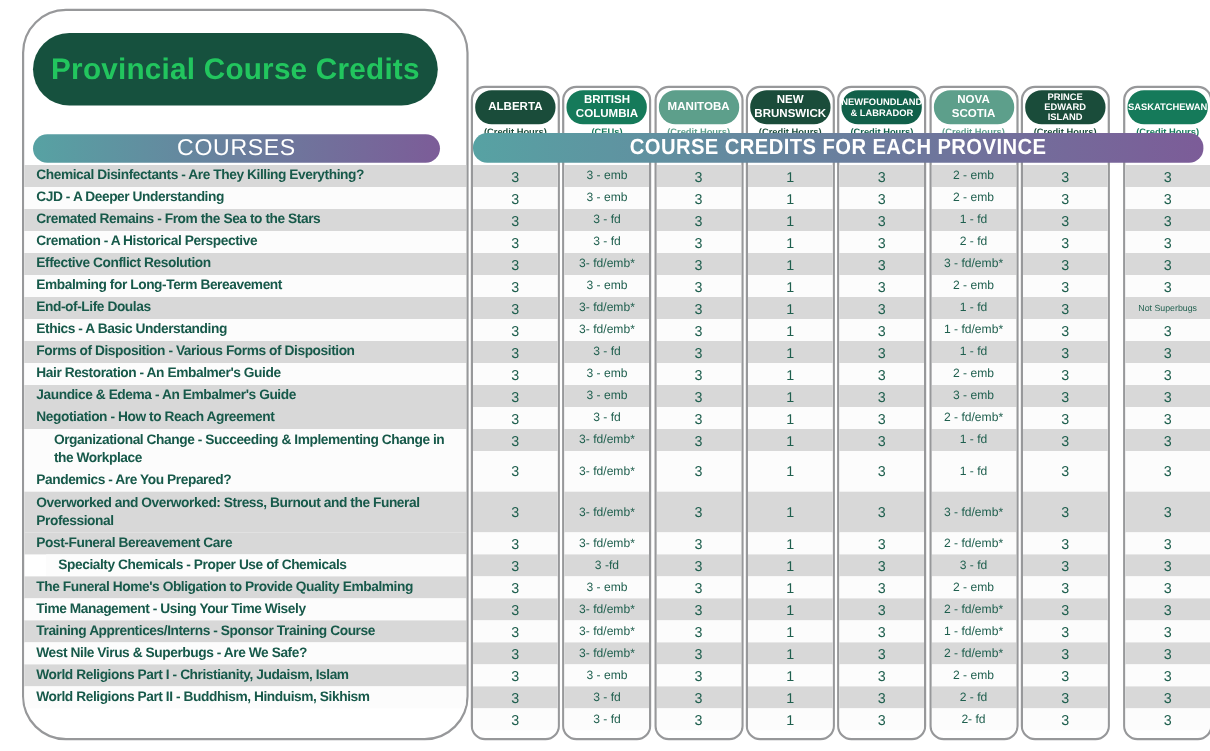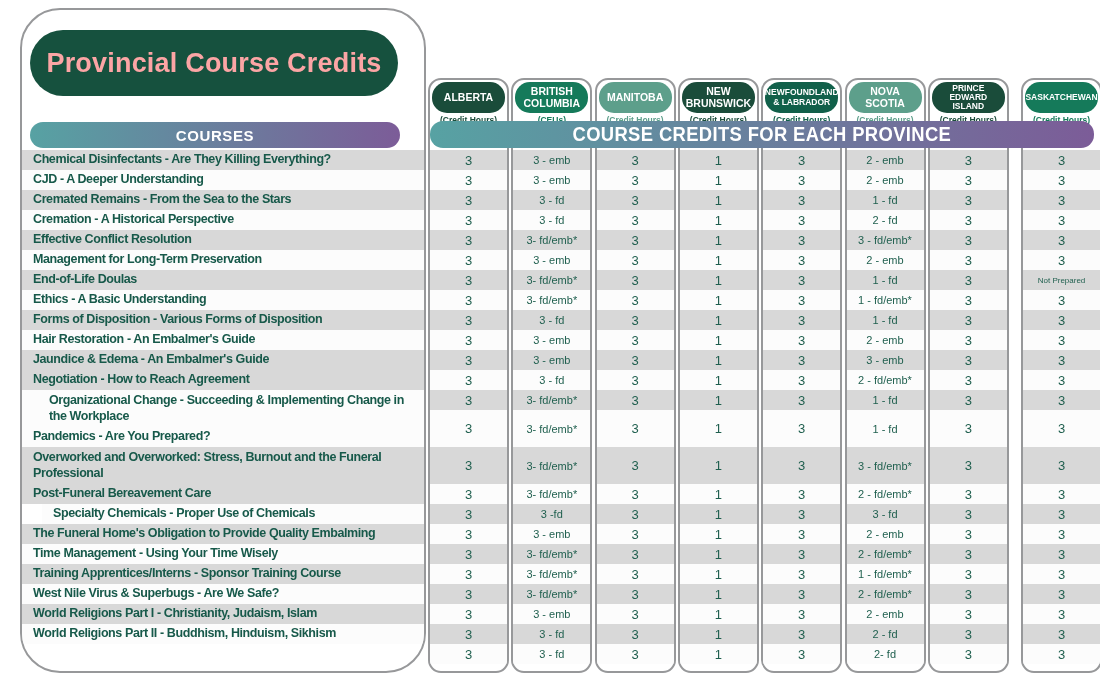--- a/index.html
+++ b/index.html
@@ -8,29 +8,29 @@
   .canvas{position:absolute;inset:0;}
 
   
   .left-panel{
     position:absolute;left:20px;top:8px;width:406px;height:665px;
     box-sizing:border-box;background:#ffffff;border:2px solid #97989a;
     border-radius:40px;overflow:hidden;
   }
   .title-pill{
     position:absolute;left:8px;top:20px;width:368px;height:66px;
-    border-radius:34px;background:#16513e;color:#fca5a5;
+    border-radius:34px;background:#16513e;color:#22c55e;
     display:flex;align-items:center;justify-content:center;
     font-weight:bold;font-size:27px;letter-spacing:0.2px;
   }
   .courses-band{
     position:absolute;left:8px;top:112px;width:370px;height:26px;
     border-radius:13px;background:linear-gradient(90deg,#57a2a3,#7c5c98);
     color:#ffffff;display:flex;align-items:center;justify-content:center;
-    font-weight:bold;font-size:15px;letter-spacing:0.6px;
+    font-weight:normal;font-size:21px;letter-spacing:0.6px;
   }
   .course-rows{position:absolute;left:0;top:140px;width:100%;}
   .row{display:flex;align-items:center;box-sizing:border-box;}
   .stripe{background:#d8d8d8;}
   .plain{background:#fcfcfc;}
   .course-label{
     padding-left:11px;padding-right:4px;font-weight:bold;color:#17594a;
     font-size:12.5px;line-height:15.5px;letter-spacing:-0.4px;
   }
 
@@ -78,21 +78,21 @@
         <div class="row stripe" style="height: 20px;">
           <span class="course-label">Cremated Remains - From the Sea to the Stars</span>
         </div>
         <div class="row plain" style="height: 20px;">
           <span class="course-label">Cremation - A Historical Perspective</span>
         </div>
         <div class="row stripe" style="height: 20px;">
           <span class="course-label">Effective Conflict Resolution</span>
         </div>
         <div class="row plain" style="height: 20px;">
-          <span class="course-label">Management for Long-Term Preservation</span>
+          <span class="course-label">Embalming for Long-Term Bereavement</span>
         </div>
         <div class="row stripe" style="height: 20px;">
           <span class="course-label">End-of-Life Doulas</span>
         </div>
         <div class="row plain" style="height: 20px;">
           <span class="course-label">Ethics - A Basic Understanding</span>
         </div>
         <div class="row stripe" style="height: 20px;">
           <span class="course-label">Forms of Disposition - Various Forms of Disposition</span>
         </div>
@@ -355,21 +355,21 @@
       <div class="pcard" style="left: 1021px;">
         <div class="ppill" style="background: rgb(21, 122, 90); font-size: 8.5px;">SASKATCHEWAN</div>
         <div class="punit" style="color: rgb(21, 122, 90);">(Credit Hours)</div>
         <div class="vrows">
           <div class="vrow stripe" style="height: 20px; font-size: 13px;">3</div>
           <div class="vrow plain" style="height: 20px; font-size: 13px;">3</div>
           <div class="vrow stripe" style="height: 20px; font-size: 13px;">3</div>
           <div class="vrow plain" style="height: 20px; font-size: 13px;">3</div>
           <div class="vrow stripe" style="height: 20px; font-size: 13px;">3</div>
           <div class="vrow plain" style="height: 20px; font-size: 13px;">3</div>
-          <div class="vrow stripe" style="height: 20px; font-size: 8px;">Not Prepared</div>
+          <div class="vrow stripe" style="height: 20px; font-size: 8px;">Not Superbugs</div>
           <div class="vrow plain" style="height: 20px; font-size: 13px;">3</div>
           <div class="vrow stripe" style="height: 20px; font-size: 13px;">3</div>
           <div class="vrow plain" style="height: 20px; font-size: 13px;">3</div>
           <div class="vrow stripe" style="height: 20px; font-size: 13px;">3</div>
           <div class="vrow plain" style="height: 20px; font-size: 13px;">3</div>
           <div class="vrow stripe" style="height: 20px; font-size: 13px;">3</div>
           <div class="vrow plain" style="height: 37px; font-size: 13px;">3</div>
           <div class="vrow stripe" style="height: 37px; font-size: 13px;">3</div>
           <div class="vrow plain" style="height: 20px; font-size: 13px;">3</div>
           <div class="vrow stripe" style="height: 20px; font-size: 13px;">3</div>

